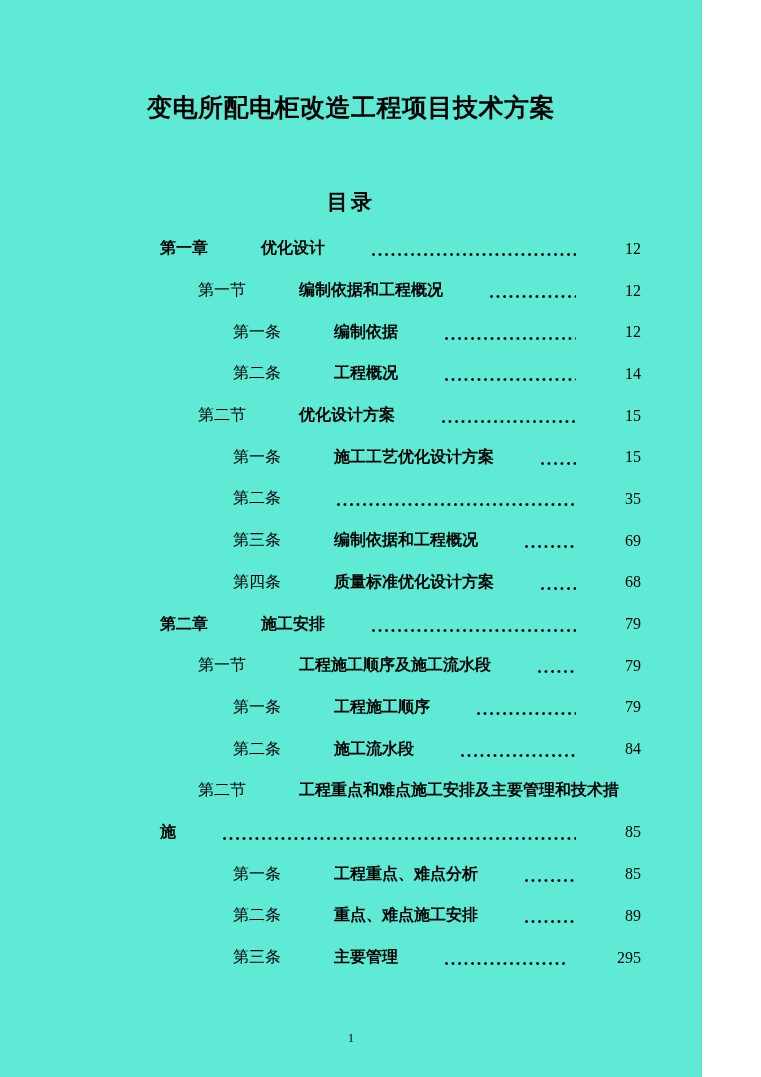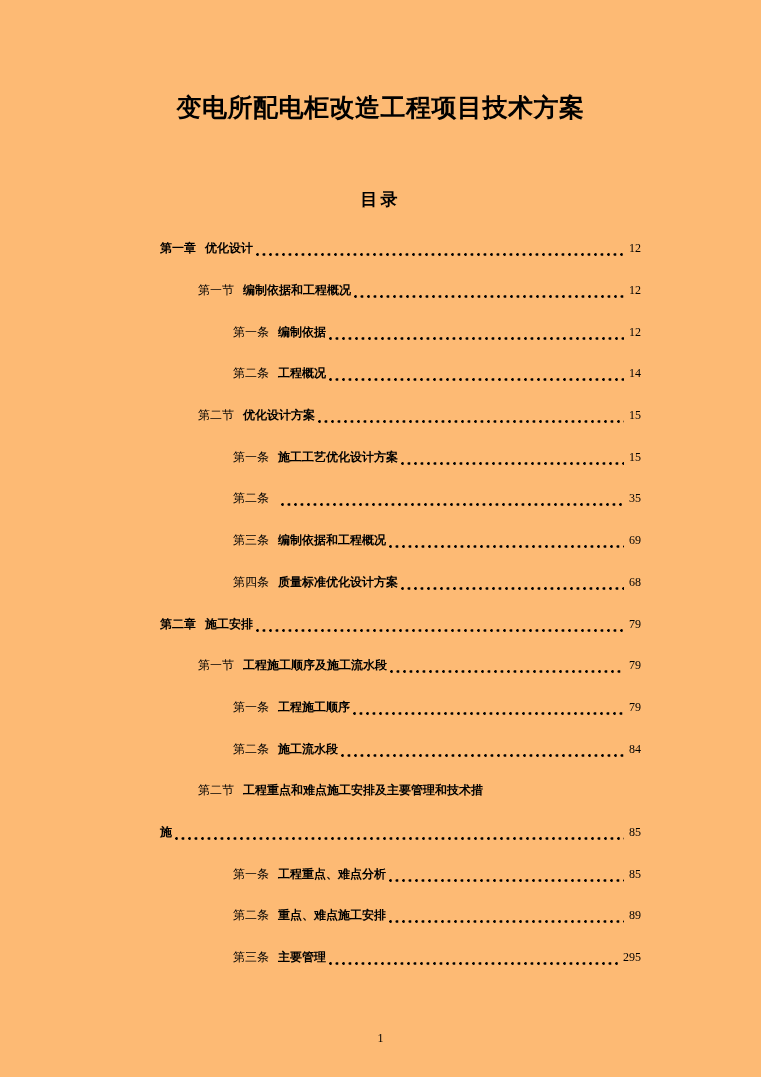--- a/index.html
+++ b/index.html
@@ -1,20 +1,20 @@
 <!DOCTYPE html>
 <html><head>
 <meta charset="utf-8">
 <style>
   html, body { margin: 0; padding: 0; background: #ffffff; }
   .page {
     position: relative;
-    width: 761px;
+    width: 702px;
     height: 1077px;
-    background: #fdba74;
+    background: #5eead4;
     color: #000000;
     font-family: "Liberation Serif", serif;
     overflow: hidden;
   }
   .doc-title {
     position: absolute;
     top: 90px;
     left: 0;
     width: 100%;
     text-align: center;
@@ -25,35 +25,36 @@
     letter-spacing: 0.5px;
   }
   .toc-heading {
     position: absolute;
     top: 188px;
     left: 0;
     width: 100%;
     text-align: center;
     font-family: "Liberation Sans", sans-serif;
     font-weight: bold;
-    font-size: 17px;
+    font-size: 21px;
     letter-spacing: 3px;
   }
   .toc-list {
     position: absolute;
     top: 228px;
     left: 160px;
     width: 481px;
   }
   .toc-row {
     display: flex;
     align-items: center;
     height: 41.7px;
-    font-size: 12px;
+    font-size: 16px;
     white-space: nowrap;
+    gap: 44px;
   }
   .lvl1 { padding-left: 0; }
   .lvl2 { padding-left: 38px; }
   .lvl3 { padding-left: 73px; }
   .lvl-cont { padding-left: 0; }
   .toc-label { margin-right: 9px; }
   .lvl1 .toc-label,
   .lvl1 .toc-title,
   .lvl2 .toc-title,
   .lvl3 .toc-title,

